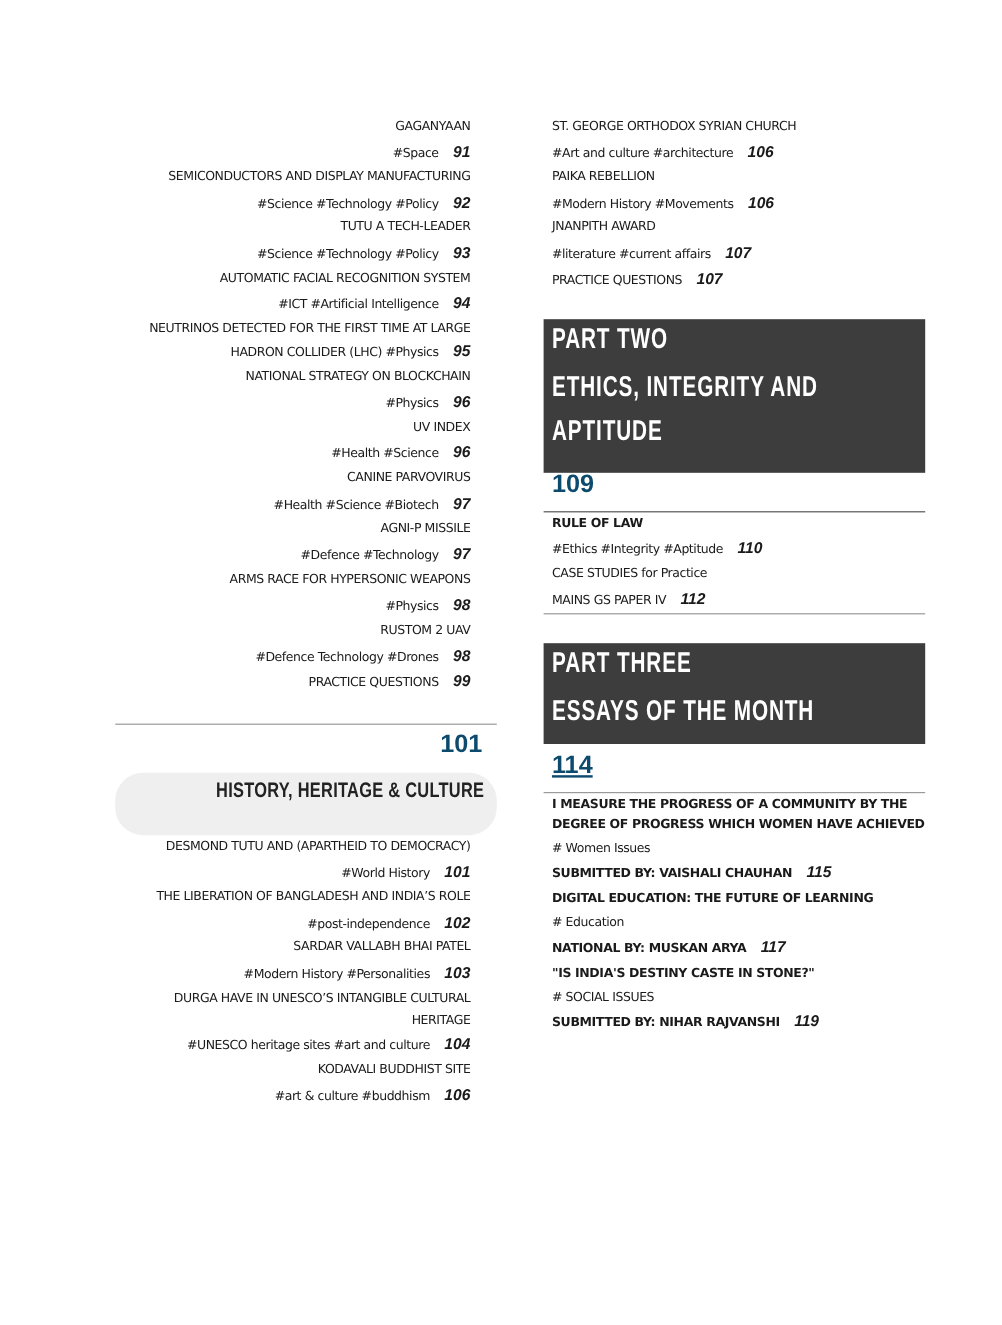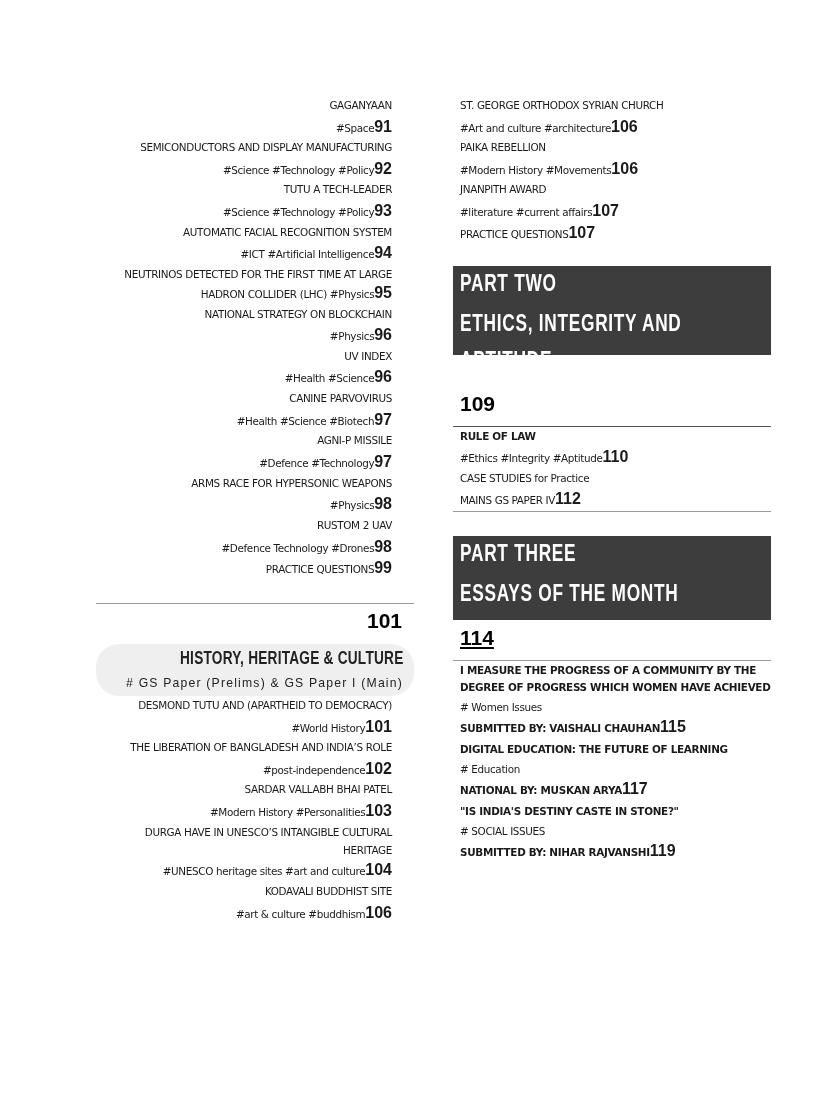--- a/index.html
+++ b/index.html
@@ -5,25 +5,25 @@
     html, body { margin: 0; padding: 0; background: #ffffff; }
     body { width: 835px; height: 1104px; position: relative; overflow: hidden;
            font-family: "DejaVu Sans", "Liberation Sans", sans-serif; color: #1a1a1a; }
     .col { position: absolute; top: 0; }
     .left { left: 96px; width: 318px; }
     .right { left: 453px; width: 318px; }
 
     .line { position: absolute; font-size: 10.4px; letter-spacing: -0.35px; white-space: nowrap; line-height: 13px; }
     .left .line { right: 22px; }
     .right .line { left: 7px; text-align: left; }
-    .pg { font-family: "Liberation Sans", sans-serif; font-weight: bold; font-size: 16px; margin-left: 0; letter-spacing: 0; }
+    .pg { font-family: "Liberation Sans", sans-serif; font-weight: bold; font-style: italic; font-size: 13px; margin-left: 12px; letter-spacing: 0; }
     .bold { font-weight: bold; letter-spacing: -0.3px; }
 
     .divider { position: absolute; height: 1px; background: #9a9a9a; }
-    .big-num { position: absolute; font-family: "Liberation Sans", sans-serif; font-weight: bold; font-size: 21px; color: #000000; }
+    .big-num { position: absolute; font-family: "Liberation Sans", sans-serif; font-weight: bold; font-size: 21px; color: #0c4a6e; }
 
     .band { position: absolute; left: 0; width: 318px; height: 52px; background: #efefef; }
     .band-title { position: absolute; right: 11px; top: 4px; font-family: "Liberation Sans", sans-serif; font-weight: bold;
                   font-size: 17.5px; transform: scaleX(0.78); transform-origin: right center; letter-spacing: 0.3px; color: #222; white-space: nowrap; }
     .band-sub { position: absolute; right: 11px; top: 32px; font-family: "Liberation Sans", sans-serif; font-size: 12.2px; letter-spacing: 1.2px; color: #222; white-space: nowrap; }
 
     .dark { position: absolute; left: 0; width: 318px; background: #3d3d3d; color: #ffffff; }
     .dark .dline { position: absolute; left: 7px; font-family: "Liberation Sans", sans-serif; font-weight: bold;
                    font-size: 24px; letter-spacing: 1px; transform: scaleX(0.72); transform-origin: left center; white-space: nowrap; }
   </style>
@@ -64,21 +64,20 @@
   <div class="line" style="top:519px">RUSTOM 2 UAV</div>
   <div class="line" style="top:540px"><span>#Defence Technology #Drones</span><span class="pg">98</span></div>
 
   <div class="line" style="top:561px"><span>PRACTICE QUESTIONS</span><span class="pg">99</span></div>
 
   <div class="divider" style="top:603px; left:0; width:318px;"></div>
   <div class="big-num" style="top:609px; right:12px;">101</div>
 
   <div class="band" style="top:644px;border-radius:23px;">
     <div class="band-title">HISTORY, HERITAGE &amp; CULTURE</div>
-    <div class="band-sub"># GS Paper (Prelims) &amp; GS Paper I (Main)</div>
   </div>
 
   <div class="line" style="top:699px">DESMOND TUTU AND (APARTHEID TO DEMOCRACY)</div>
   <div class="line" style="top:720px"><span>#World History</span><span class="pg">101</span></div>
 
   <div class="line" style="top:741px">THE LIBERATION OF BANGLADESH AND INDIA’S ROLE</div>
   <div class="line" style="top:762px"><span>#post-independence</span><span class="pg">102</span></div>
 
   <div class="line" style="top:783px">SARDAR VALLABH BHAI PATEL</div>
   <div class="line" style="top:804px"><span>#Modern History #Personalities</span><span class="pg">103</span></div>
@@ -96,21 +95,21 @@
   <div class="line" style="top:120px"><span>#Art and culture #architecture</span><span class="pg">106</span></div>
 
   <div class="line" style="top:141px">PAIKA REBELLION</div>
   <div class="line" style="top:162px"><span>#Modern History #Movements</span><span class="pg">106</span></div>
 
   <div class="line" style="top:183px">JNANPITH AWARD</div>
   <div class="line" style="top:204px"><span>#literature #current affairs</span><span class="pg">107</span></div>
 
   <div class="line" style="top:226px"><span>PRACTICE QUESTIONS</span><span class="pg">107</span></div>
 
-  <div class="dark" style="top:266px; height:89px;">
+  <div class="dark" style="top:266px; height:128px;">
     <div class="dline" style="top:3px">PART TWO</div>
     <div class="dline" style="top:43px">ETHICS, INTEGRITY AND</div>
     <div class="dline" style="top:80px">APTITUDE</div>
   </div>
   <div class="big-num" style="top:392px; left:7px;">109</div>
   <div class="divider" style="top:426px; left:0; width:318px; background:#555;"></div>
 
   <div class="line bold" style="top:430px">RULE OF LAW</div>
   <div class="line" style="top:450px"><span>#Ethics #Integrity #Aptitude</span><span class="pg">110</span></div>
   <div class="line" style="top:472px">CASE STUDIES for Practice</div>

